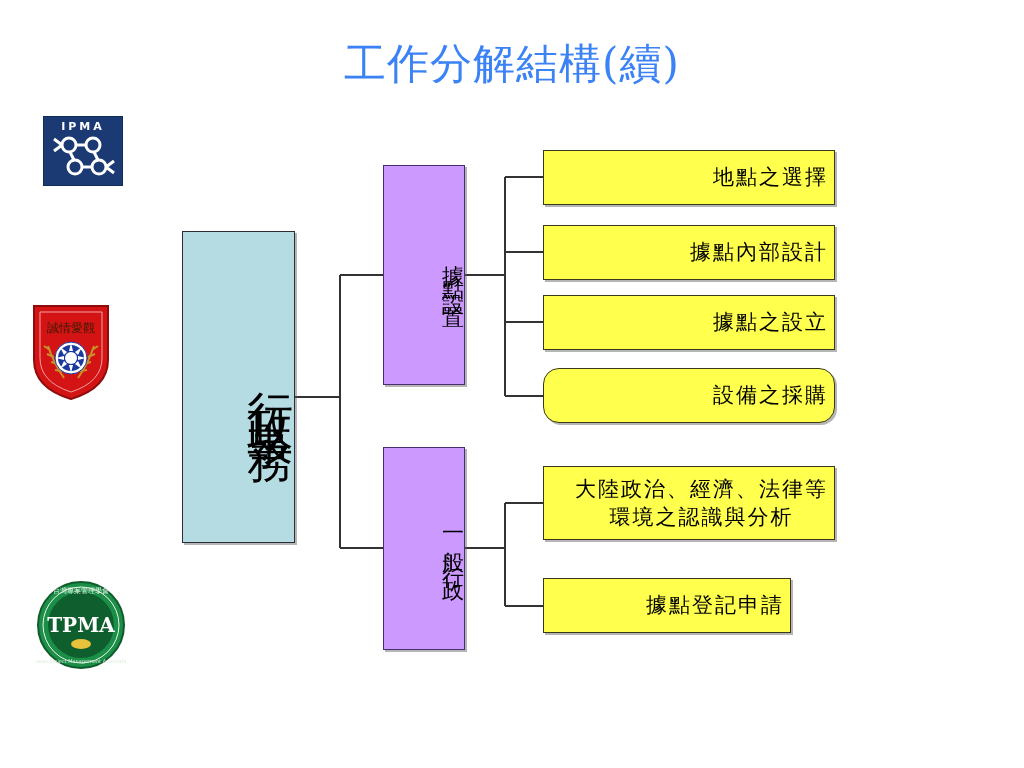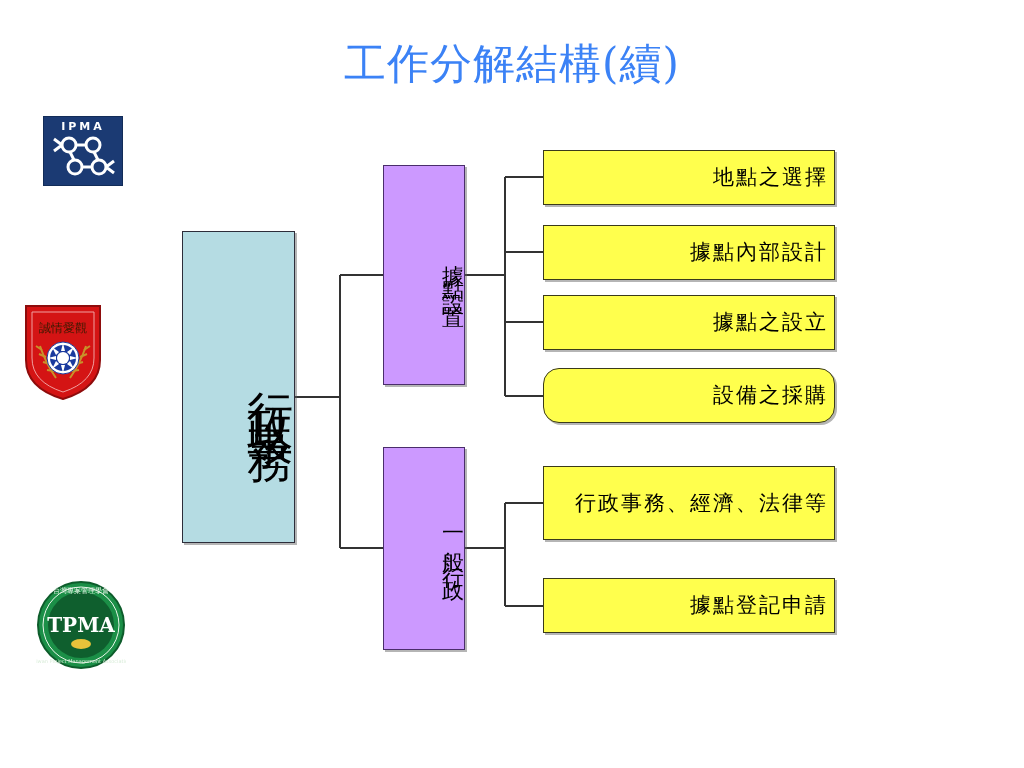--- a/index.html
+++ b/index.html
@@ -62,21 +62,21 @@
     color: #ffffff;
     font-size: 11px;
     font-weight: bold;
     letter-spacing: 3px;
     font-family: "DejaVu Sans", "Liberation Sans", sans-serif;
   }
   #logo-ipma svg { position: absolute; top: 16px; left: 5px; }
 
   
   #logo-shield {
-    left: 20px;
+    left: 28px;
     top: 302px;
     width: 86px;
     height: 100px;
   }
 
   
   #logo-tpma {
     left: 36px;
     top: 556px;
     width: 90px;
@@ -142,21 +142,21 @@
     text-align: center;
     letter-spacing: 2px;
     padding: 0 6px;
   }
 
   #leaf-1 { left: 543px; top: 150px; width: 292px; height: 55px; }
   #leaf-2 { left: 543px; top: 225px; width: 292px; height: 55px; }
   #leaf-3 { left: 543px; top: 295px; width: 292px; height: 55px; padding-left: 38px; }
   #leaf-4 { left: 543px; top: 368px; width: 292px; height: 55px; border-radius: 16px; }
   #leaf-5 { left: 543px; top: 466px; width: 292px; height: 74px; }
-  #leaf-6 { left: 543px; top: 578px; width: 292px; height: 55px; }
+  #leaf-6 { left: 543px; top: 578px; width: 248px; height: 55px; }
 
   
   #connectors {
     position: absolute;
     left: 0; top: 0;
     width: 1024px;
     height: 768px;
     pointer-events: none;
   }
 </style>
@@ -267,20 +267,21 @@
     <span class="leaf-label">據點內部設計</span>
   </div>
   <div class="node node-leaf" id="leaf-3">
     <span class="leaf-label">據點之設立</span>
   </div>
   <div class="node node-leaf" id="leaf-4">
     <span class="leaf-label">設備之採購</span>
   </div>
   <div class="node node-leaf" id="leaf-5">
     <span class="leaf-label">
-      <span>行政事務、經濟、法律等</span><br>
+      <span>大陸政治、經濟、法律等</span><br>
+      <span>環境之認識與分析</span>
     </span>
   </div>
   <div class="node node-leaf" id="leaf-6">
     <span class="leaf-label">據點登記申請</span>
   </div>
 
 </div>
 
 </body></html>

